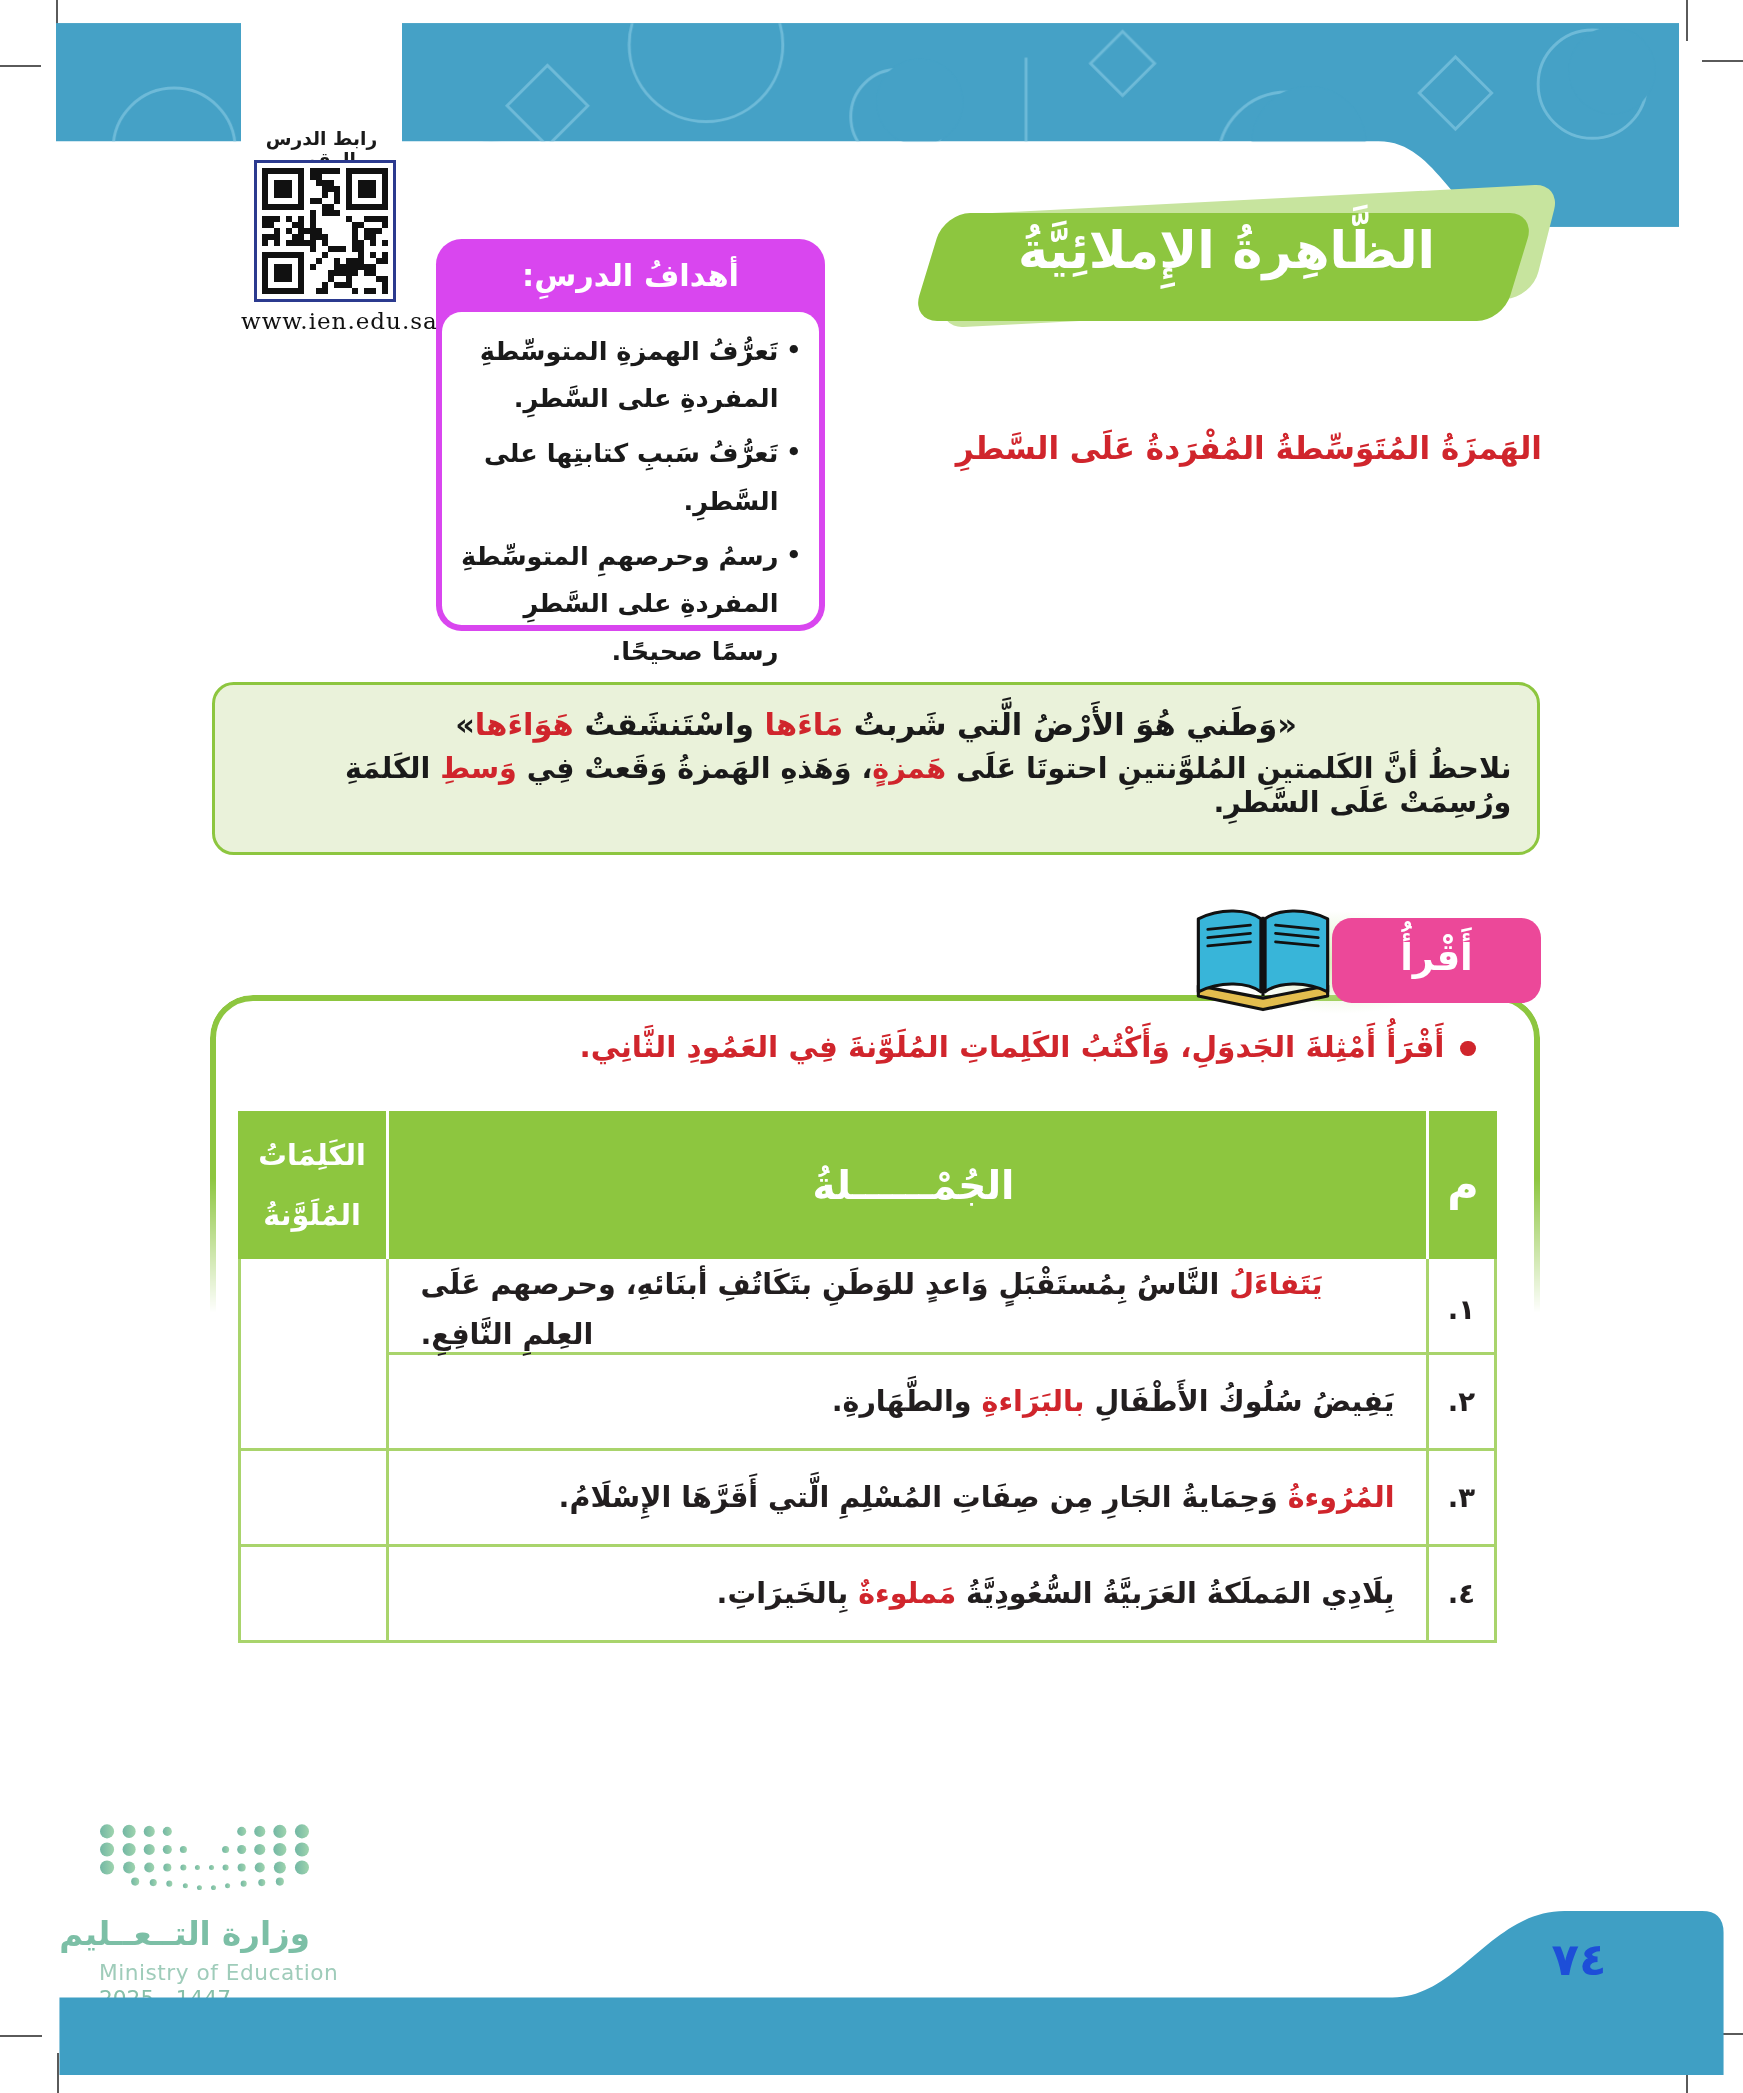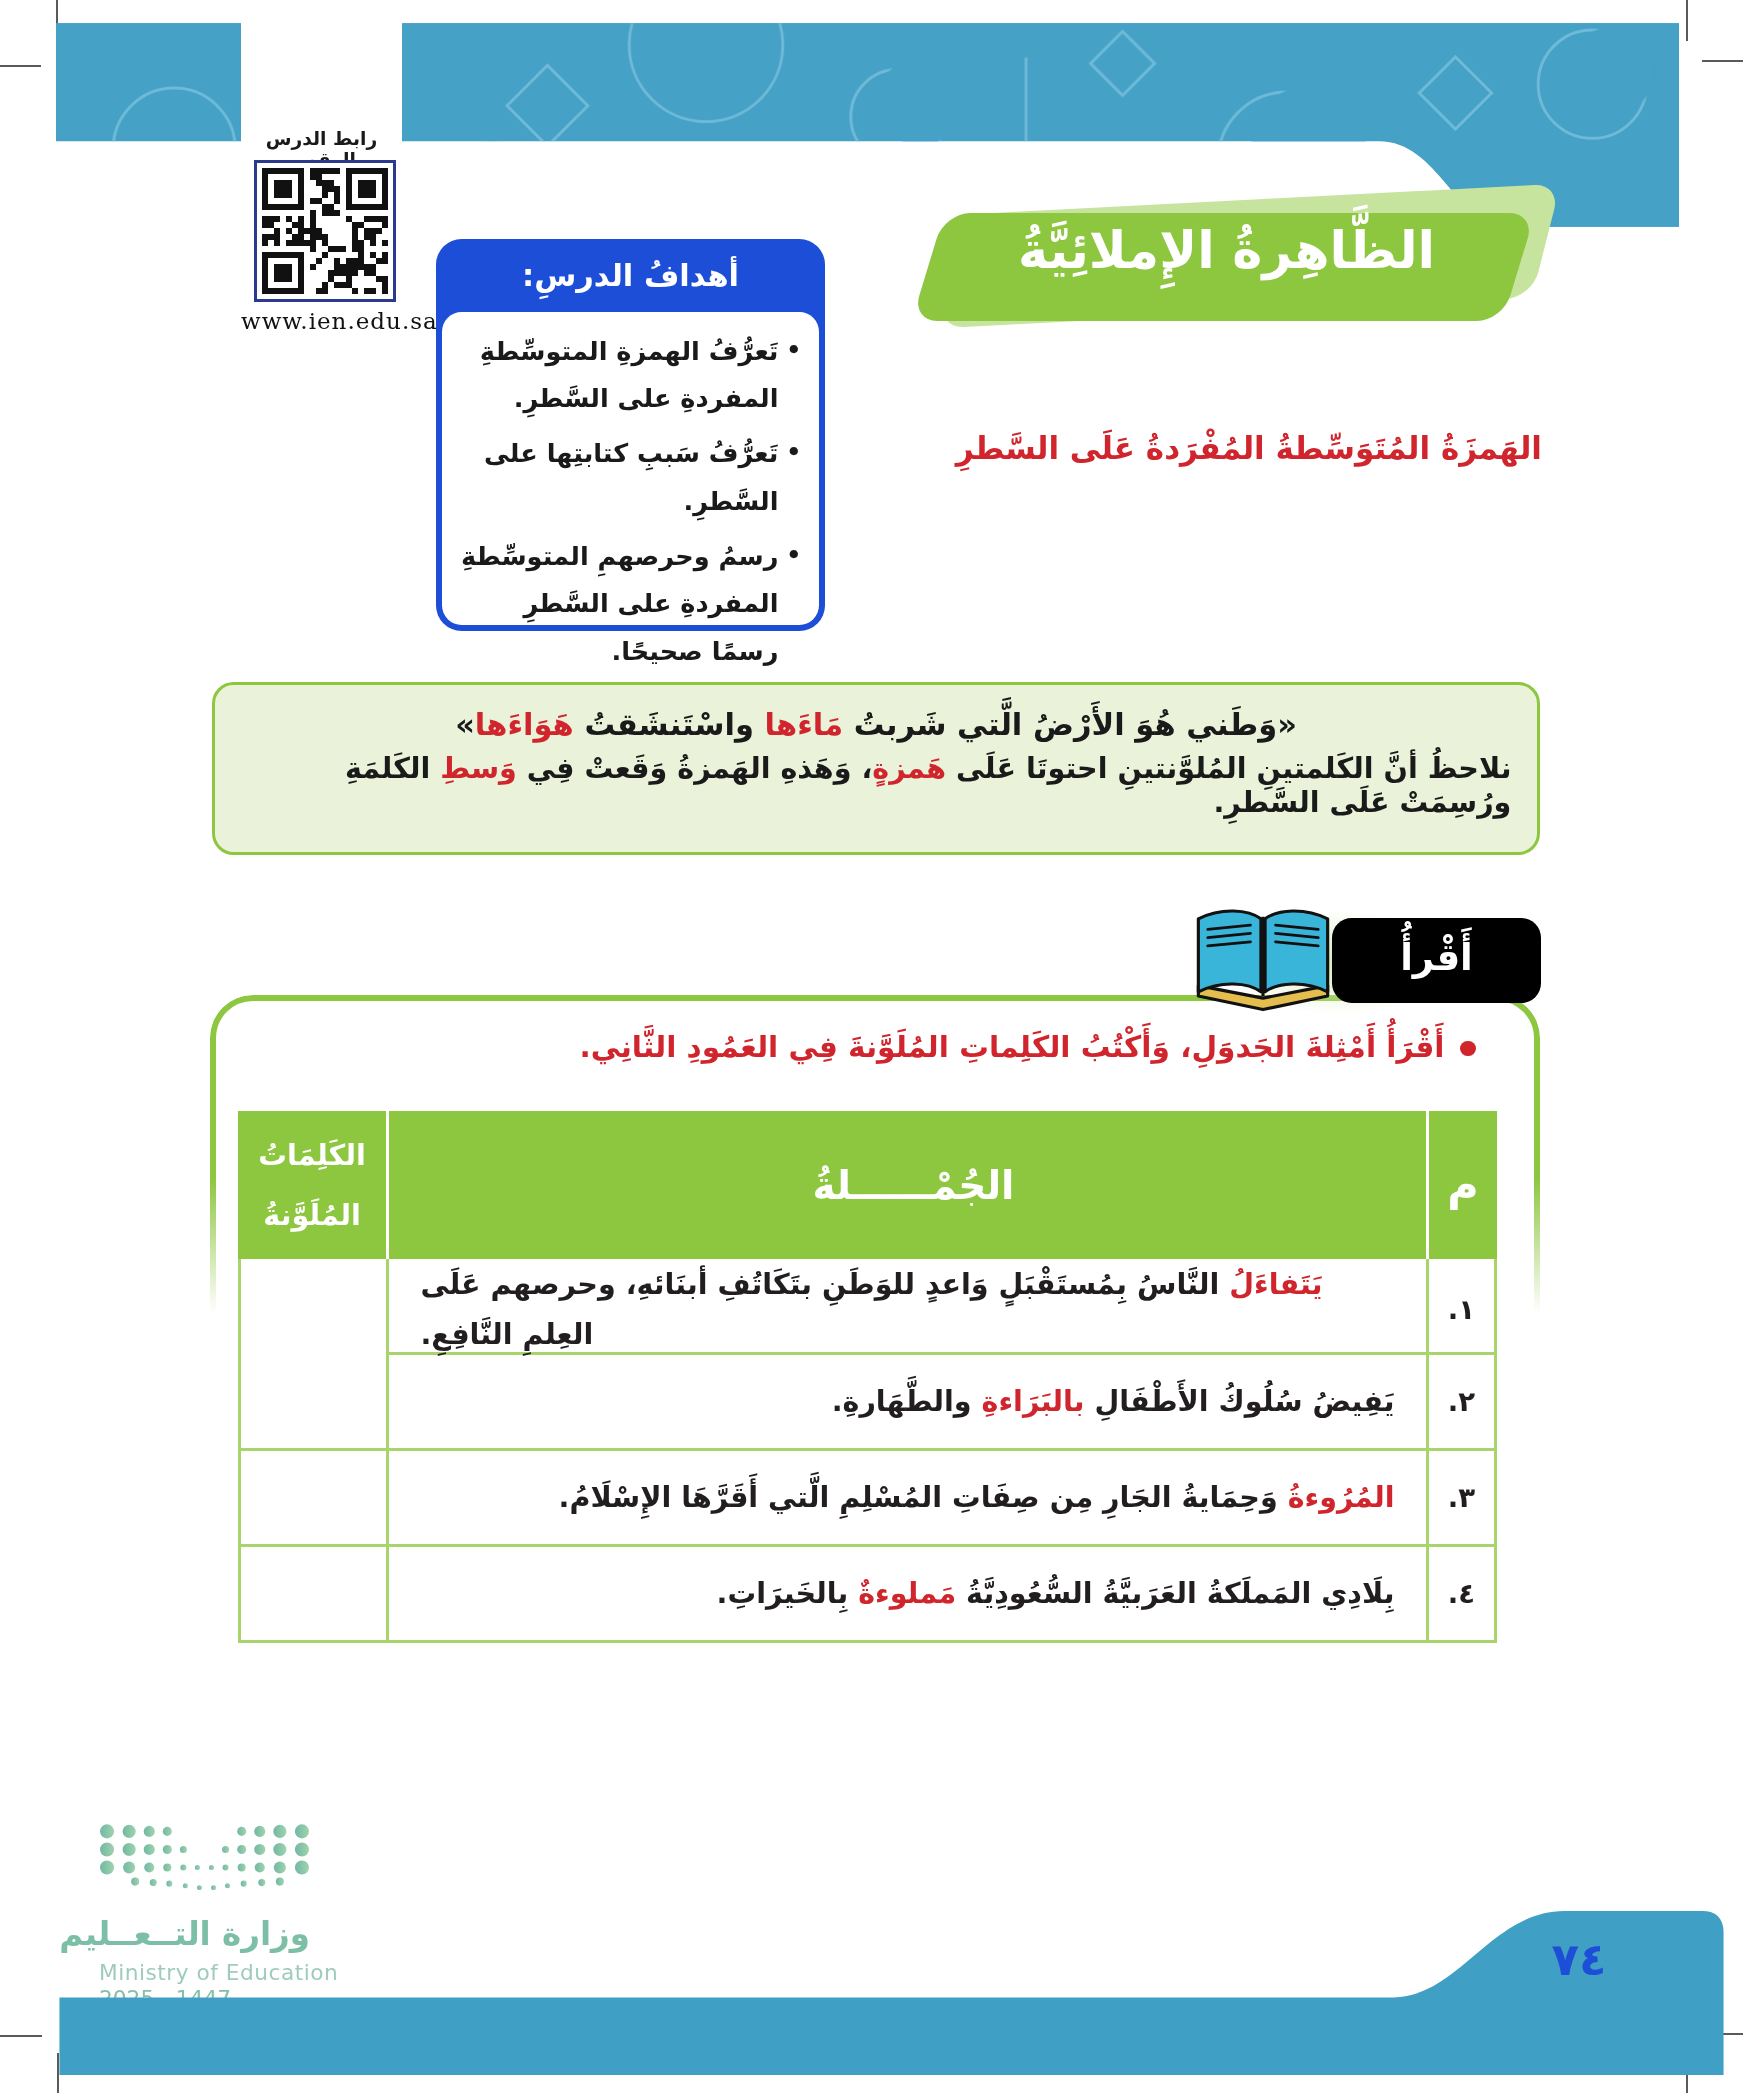--- a/index.html
+++ b/index.html
@@ -18,38 +18,38 @@
   .qr-box{position:absolute;top:148px;left:12.8px;width:126px;height:126px;border:3.9px solid #2b3a8f;background:#fff;padding:4.9px;box-sizing:content-box;}
   .qr-url{position:absolute;top:296px;left:0;width:100%;text-align:center;font-size:23px;color:#111;letter-spacing:1px;font-family:"DejaVu Serif",serif;}
 
   
   .title-banner{position:absolute;left:926px;top:197px;width:621px;height:143px;}
   .title-shadow{position:absolute;left:29.6px;top:2px;width:586px;height:114px;background:#c7e49e;border-radius:25.6px;transform:skewX(-17deg) rotate(-3deg);}
   .title-main{position:absolute;left:2px;top:15.8px;width:591px;height:108px;background:#8dc63f;border-radius:25.6px;transform:skewX(-17deg);}
   .title-text{position:absolute;left:0;top:23.6px;width:601px;text-align:center;color:#fff;font-size:51px;font-weight:bold;direction:rtl;}
 
   
-  .objectives{position:absolute;left:436px;top:239px;width:389px;height:392px;background:#1d4ed8;border-radius:25.6px;}
+  .objectives{position:absolute;left:436px;top:239px;width:389px;height:392px;background:#d946ef;border-radius:25.6px;}
   .objectives-heading{height:73px;line-height:73px;text-align:center;color:#fff;font-size:30.5px;font-weight:bold;direction:rtl;}
   .objectives-body{position:absolute;left:5.9px;right:5.9px;top:73px;bottom:5.9px;background:#fff;border-radius:19.7px;padding:15.8px 17.7px 0 9.9px;box-sizing:border-box;direction:rtl;}
   .obj-item{display:flex;gap:7.9px;color:#1a1a1a;font-size:25.6px;font-weight:bold;line-height:1.85;margin-bottom:7.9px;text-align:right;}
   .obj-bullet{font-size:23.6px;line-height:1.9;}
 
   
   .subtitle{position:absolute;right:202px;top:430px;direction:rtl;color:#d0252c;font-size:31px;font-weight:bold;white-space:nowrap;}
 
   
   .quote-box{position:absolute;left:212px;top:682px;width:1328px;height:173px;background:#eaf2da;border:3px solid #8dc63f;border-radius:21.7px;box-sizing:border-box;direction:rtl;}
   .quote-line1{margin-top:21.7px;text-align:center;font-size:30.5px;font-weight:bold;color:#1a1a1a;}
   .quote-line2{margin-top:9px;padding:0 25.6px;text-align:right;font-size:28.6px;font-weight:bold;color:#1a1a1a;}
   .red{color:#d0252c;}
 
   
   .read-glow{position:absolute;left:1221px;top:911px;width:236px;height:103px;background:radial-gradient(closest-side,#d9ecbc,rgba(217,236,188,0));}
-  .read-label{position:absolute;left:1332px;top:918px;width:209px;height:85px;background:#000000;border-radius:19.7px;color:#fff;font-size:37px;font-weight:bold;text-align:center;line-height:79px;direction:rtl;z-index:3;}
+  .read-label{position:absolute;left:1332px;top:918px;width:209px;height:85px;background:#ec4899;border-radius:19.7px;color:#fff;font-size:37px;font-weight:bold;text-align:center;line-height:79px;direction:rtl;z-index:3;}
   .book-icon{position:absolute;left:1190px;top:904px;z-index:3;}
 
   
   .frame{position:absolute;left:210px;top:995px;width:1330px;height:611px;border:6.9px solid #8dc63f;border-radius:43px;box-sizing:border-box;
          -webkit-mask-image:linear-gradient(to bottom,#000 0%,#000 30%,transparent 52%);
          mask-image:linear-gradient(to bottom,#000 0%,#000 30%,transparent 52%);}
 
   
   .instruction{position:absolute;right:268px;top:1030px;direction:rtl;color:#d0252c;font-size:29.6px;font-weight:bold;white-space:nowrap;z-index:2;}
   .instr-bullet{display:inline-block;width:15.8px;height:15.8px;background:#d0252c;border-radius:50%;margin-left:15.8px;vertical-align:middle;}

